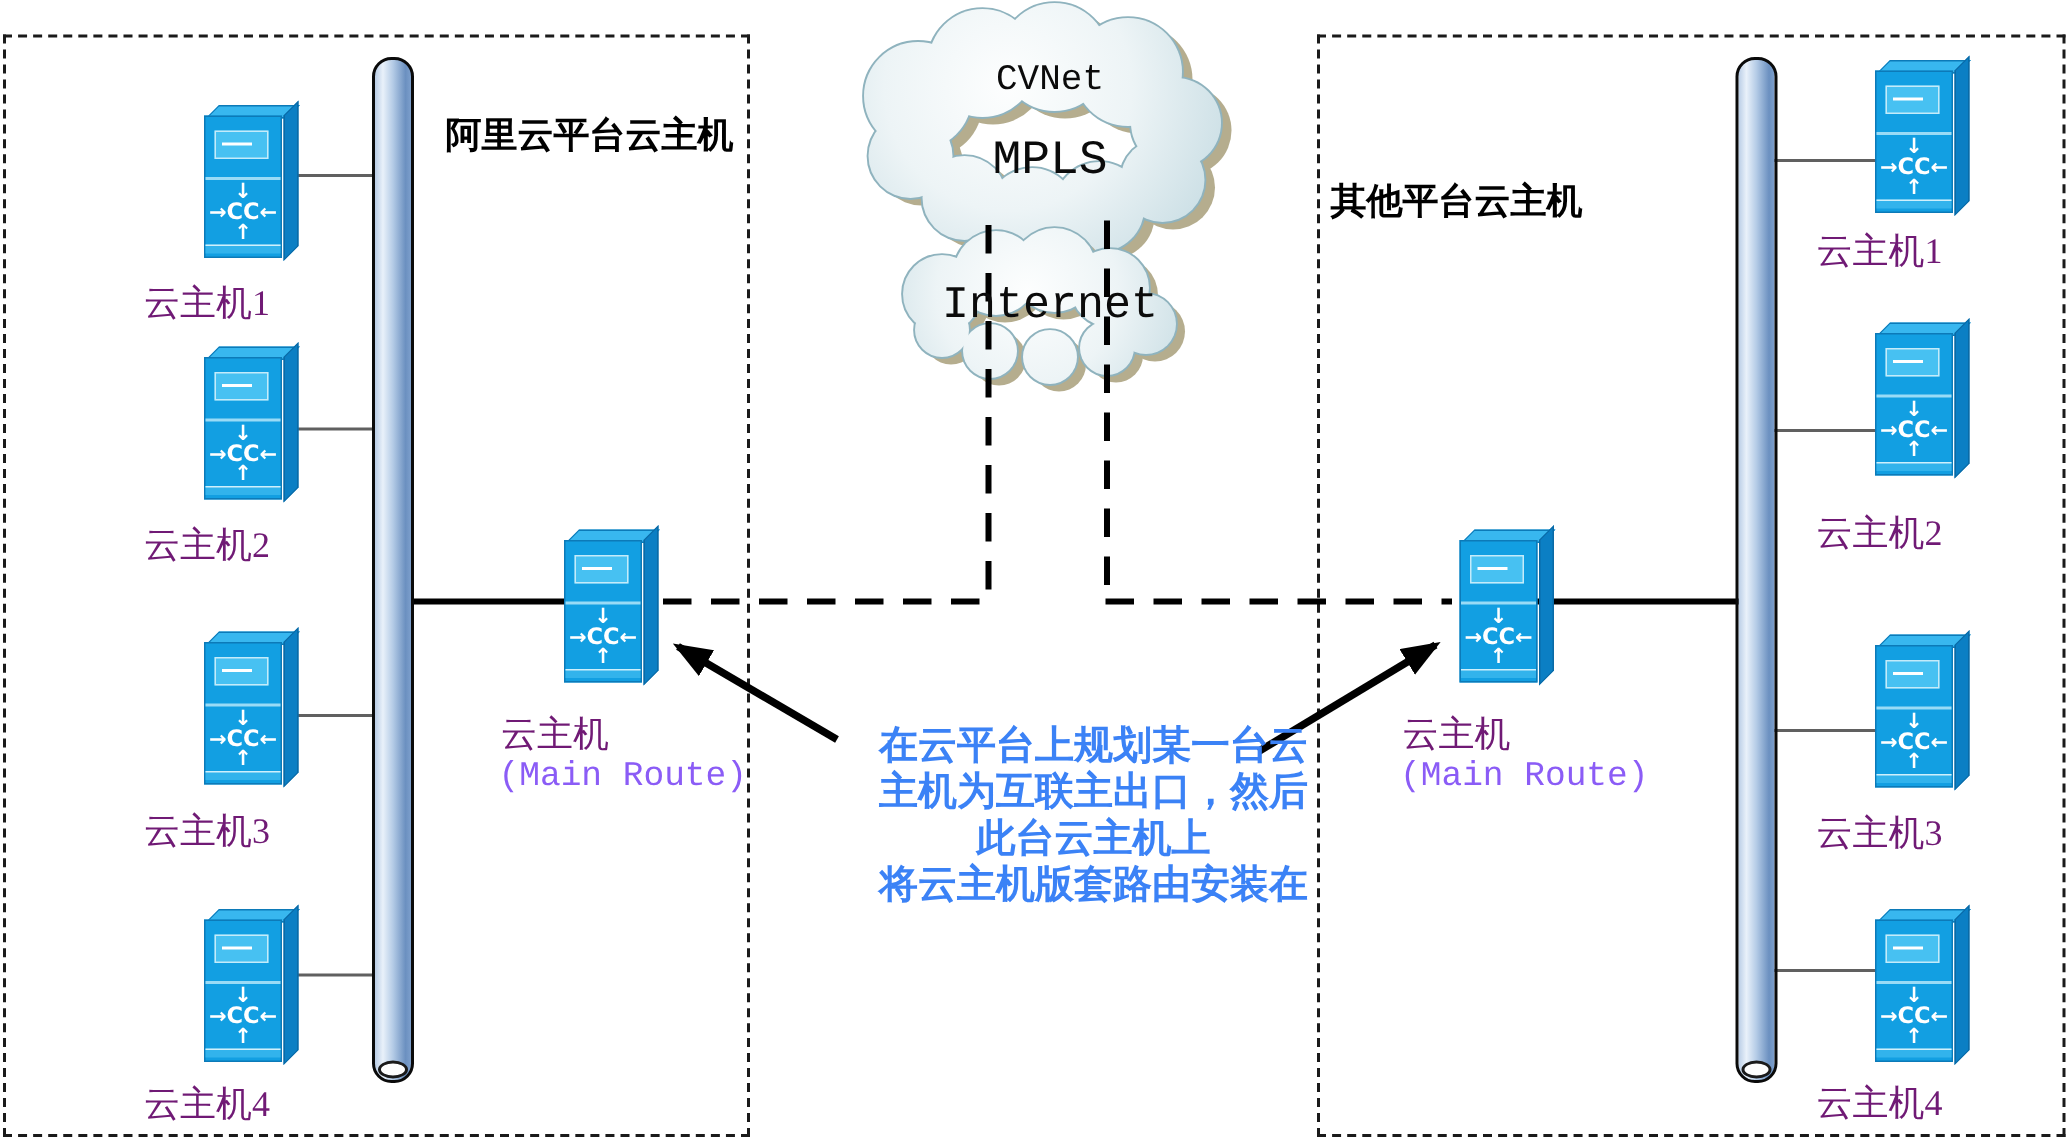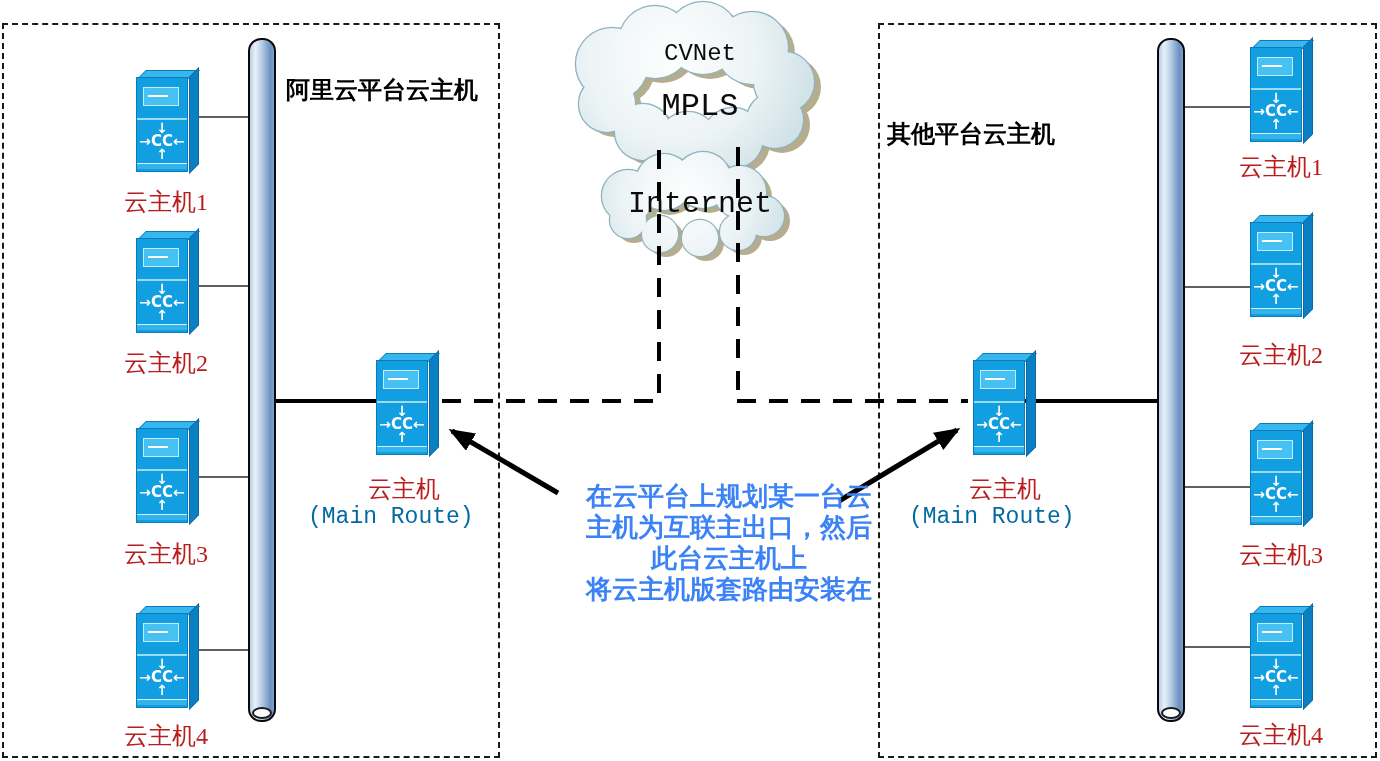--- a/index.html
+++ b/index.html
@@ -3,21 +3,21 @@
 <meta charset="utf-8">
 <style>
   html,body{margin:0;padding:0;background:#fff;}
   .canvas{position:relative;width:1380px;height:761px;background:#fff;overflow:hidden;
           font-family:"Liberation Serif",serif;}
   .zonebox{position:absolute;border:2px dashed #1a1a1a;background:transparent;}
   #leftZone{left:2px;top:23px;width:494px;height:731px;}
   #rightZone{left:878px;top:23px;width:495px;height:731px;}
   .zonetitle{position:absolute;font-size:24px;font-weight:bold;color:#000;white-space:nowrap;
              font-family:"Liberation Serif",serif;}
-  #leftTitle{left:286px;top:74px;}
+  #leftTitle{left:297px;top:74px;}
   #rightTitle{left:887px;top:74px;margin-top:44px;}
   svg.overlay{position:absolute;left:0;top:0;width:1380px;height:761px;}
   
   .bus{position:absolute;top:38px;width:24px;height:680px;border:2px solid #0a0a0a;border-radius:13px;
        background:linear-gradient(90deg,#b9cde6 0%,#e9f1fa 22%,#b4cbe6 50%,#6b90c0 85%,#7d9fcc 100%);}
   .bus::after{content:"";position:absolute;left:2px;bottom:1px;width:16px;height:8px;border-radius:50%;
        background:#fdfdfd;border:2px solid #1a1a1a;}
   #leftBus{left:248px;}
   #rightBus{left:1157px;}
   
@@ -31,22 +31,22 @@
   .slot{position:absolute;left:6px;top:9px;width:34px;height:17px;background:#47c1f2;
         border:1px solid #c4ebfa;}
   .slot::after{content:"";position:absolute;left:4px;top:7px;width:20px;height:2px;background:#fff;}
   .divider{position:absolute;left:0;top:40px;width:100%;height:2px;background:#9adbf6;}
   .bstrip{position:absolute;left:0;bottom:2px;width:100%;height:5px;background:#32b3ec;border-top:1px solid #cff0fc;}
   .ccwrap{position:absolute;left:0;top:44px;width:100%;display:flex;flex-direction:column;align-items:center;
           color:#fff;font-family:"DejaVu Sans",sans-serif;font-weight:bold;font-size:14px;line-height:13px;}
   .ccwrap .mid{letter-spacing:0;}
   .cctx{font-size:15px;}
   
-  .hlabel{position:absolute;width:140px;text-align:center;font-size:24px;color:#b91c1c;white-space:nowrap;}
-  .redlabel{position:absolute;width:190px;text-align:left;font-size:23px;color:#0369a1;white-space:nowrap;
+  .hlabel{position:absolute;width:140px;font-size:24px;color:#701a75;white-space:nowrap;}
+  .redlabel{position:absolute;width:190px;text-align:right;font-size:23px;color:#8b5cf6;white-space:nowrap;
             font-family:"Liberation Mono",monospace;}
   .cloudtext{position:absolute;text-align:center;color:#0b0b0b;font-family:"Liberation Mono",monospace;
              white-space:nowrap;}
   #wanL1{left:600px;top:40px;width:200px;font-size:24px;}
   #wanL2{left:600px;top:88px;width:200px;font-size:32px;}
   #inetTxt{left:590px;top:187px;width:220px;font-size:30px;}
   .annot{position:absolute;left:568px;top:481px;width:322px;text-align:center;font-weight:bold;
          font-size:26px;line-height:31px;color:#3b82f6;}
 </style>
 </head>

